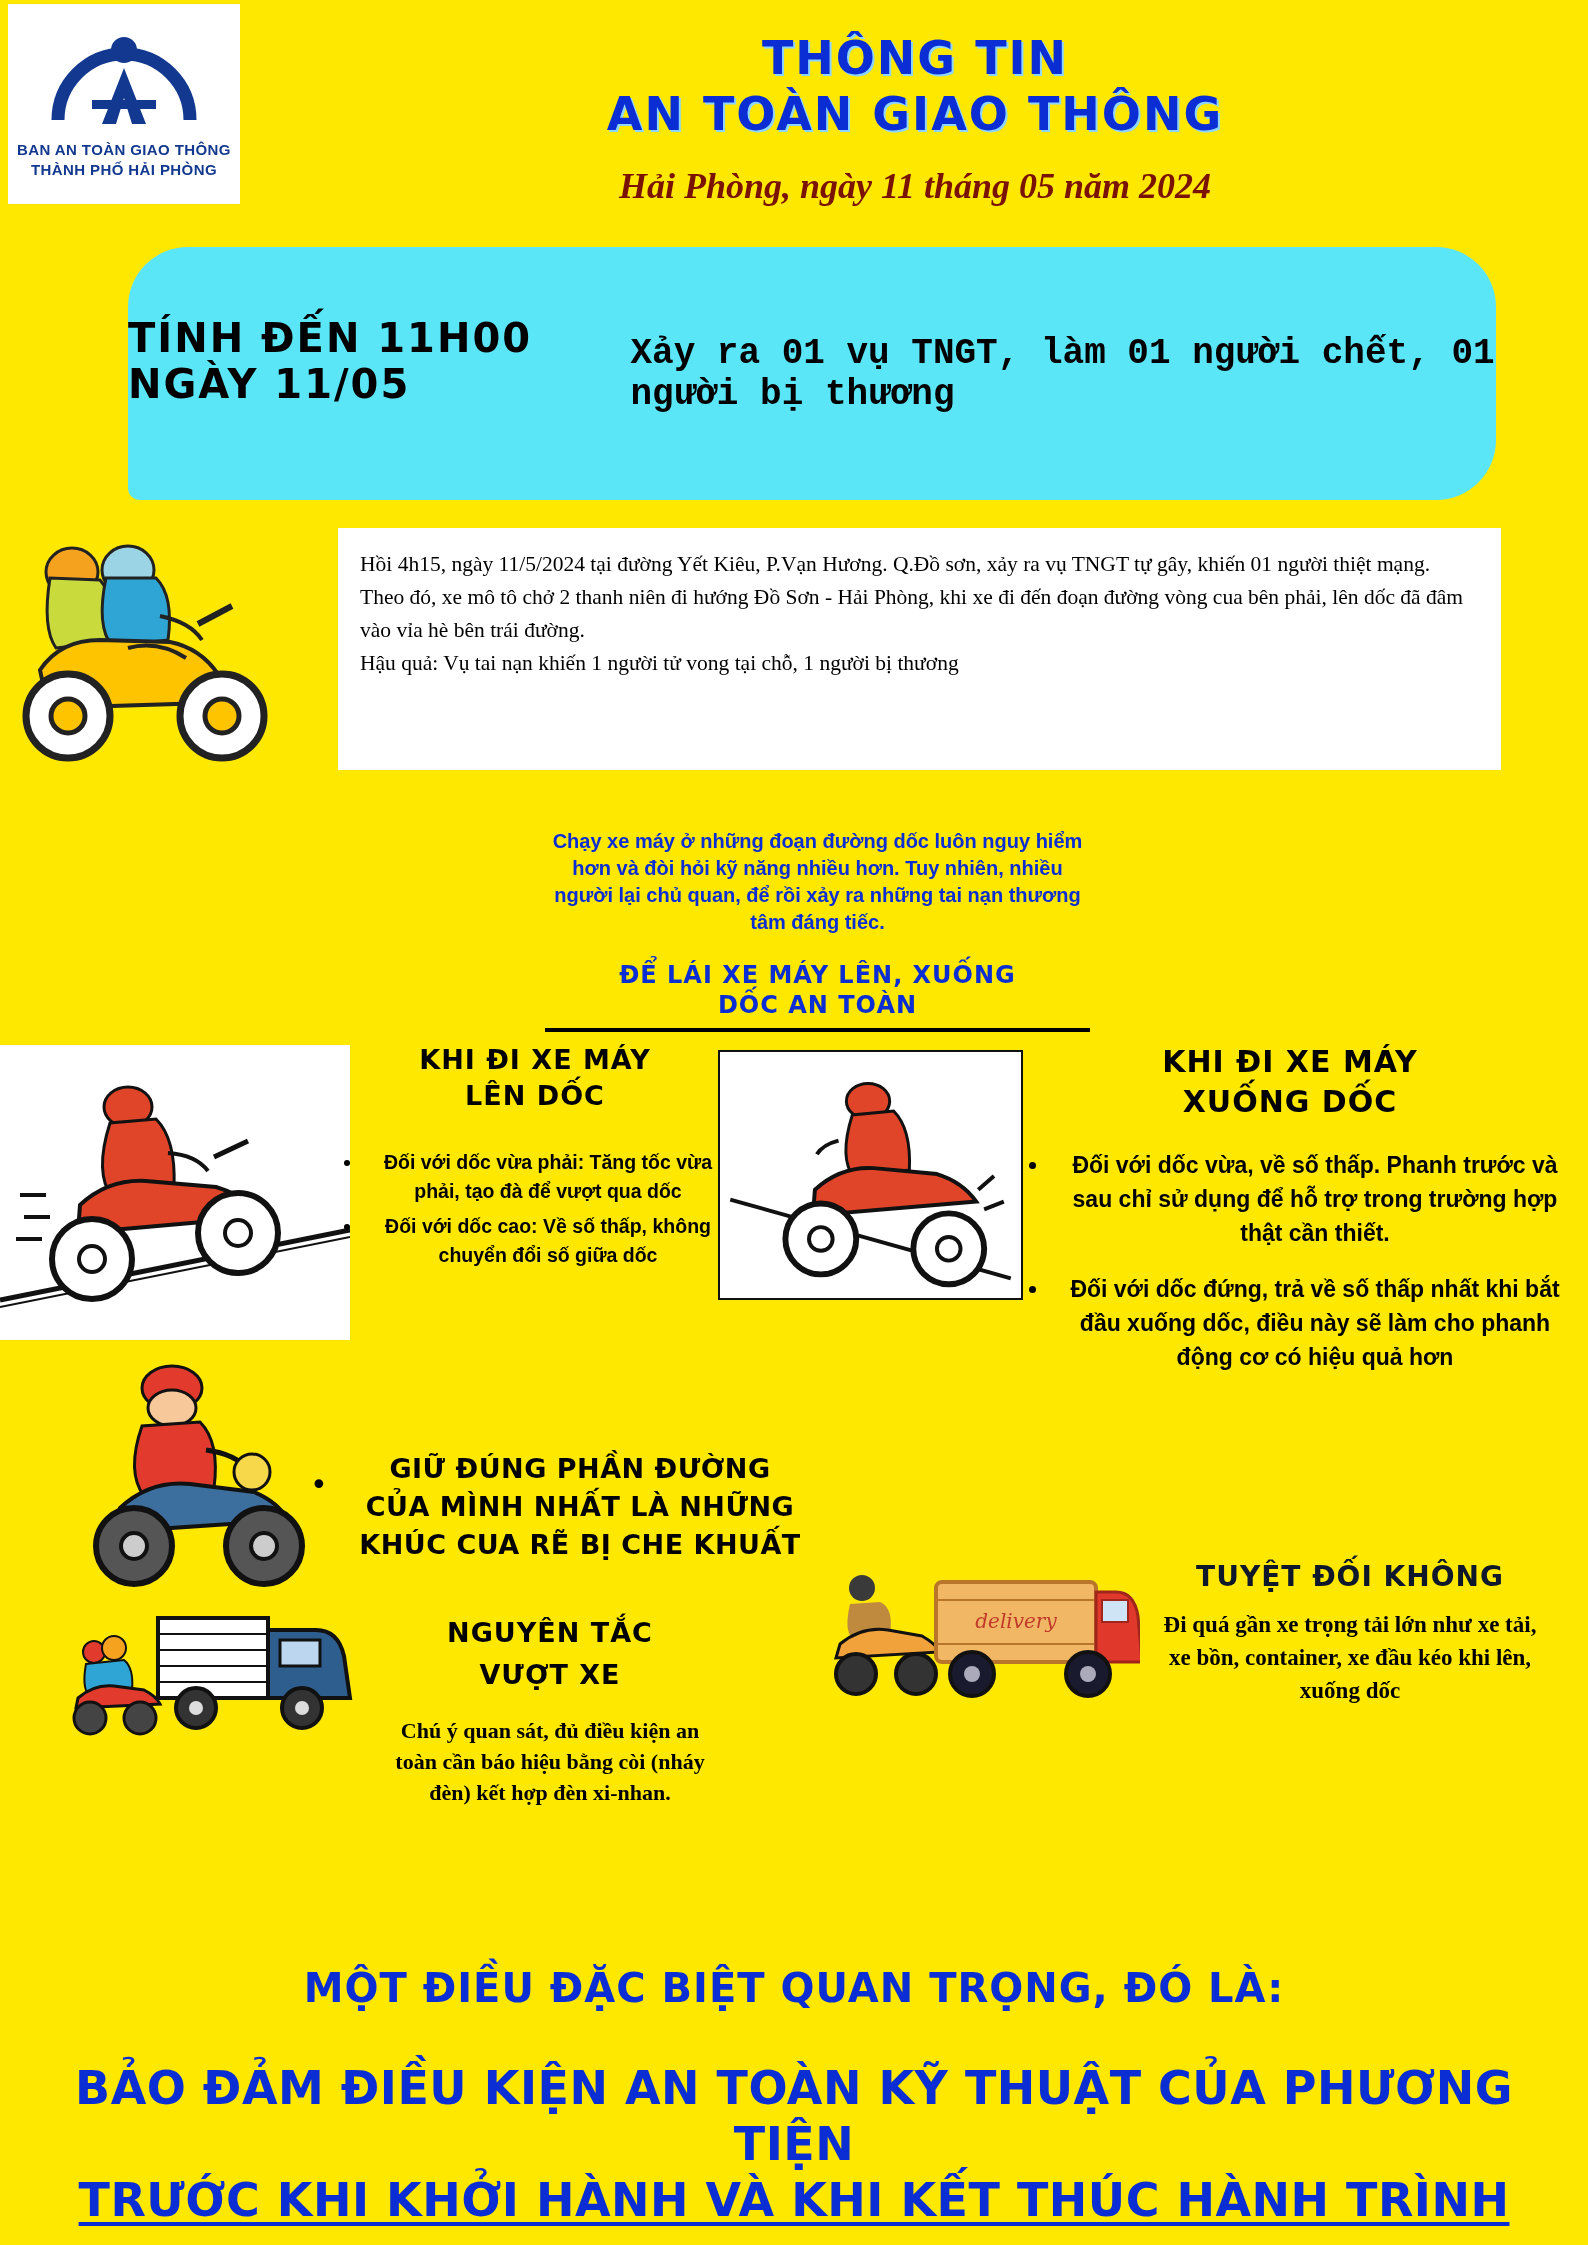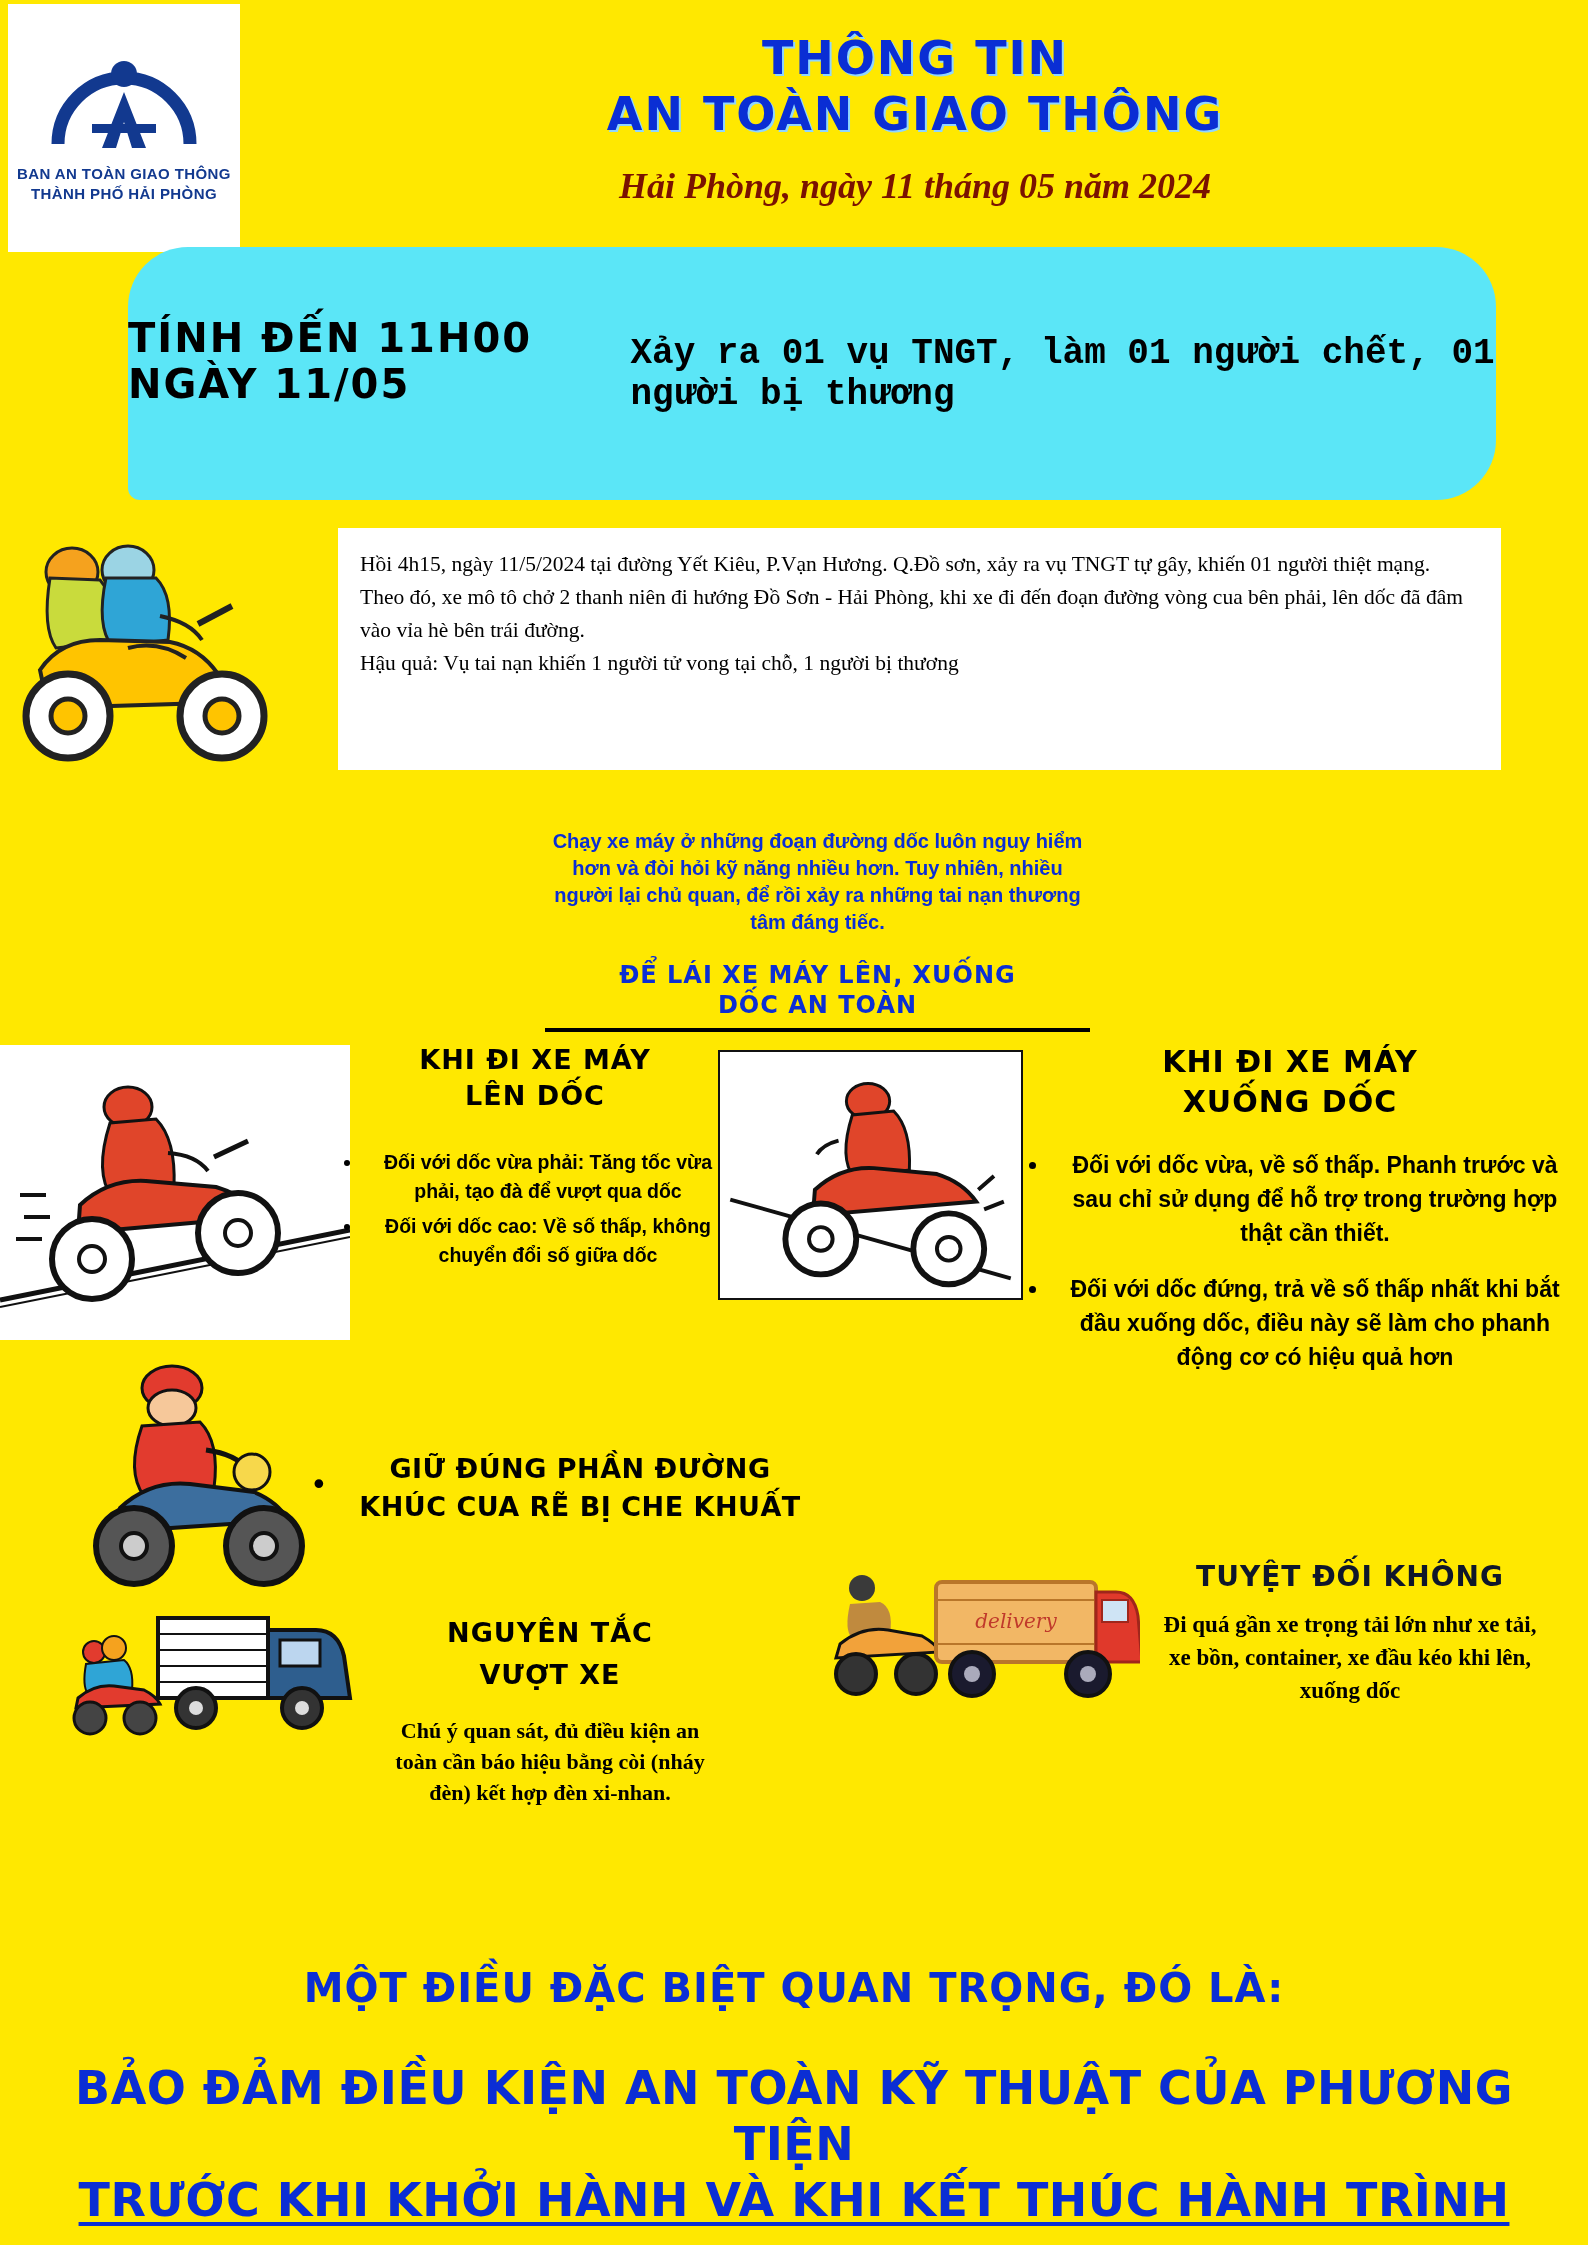--- a/index.html
+++ b/index.html
@@ -14,21 +14,21 @@
     position: relative;
     overflow: hidden;
   }
 
   
   .logo-box {
     position: absolute;
     left: 8px;
     top: 4px;
     width: 232px;
-    height: 248px;
+    height: 200px;
     background: #ffffff;
     display: flex;
     flex-direction: column;
     align-items: center;
     justify-content: center;
   }
   .logo-mark {
     width: 160px;
     height: 112px;
     position: relative;
@@ -443,20 +443,21 @@
     <circle cx="74" cy="206" r="13" fill="#ccc" stroke="#111" stroke-width="4"></circle>
     <circle cx="204" cy="206" r="38" fill="#555" stroke="#111" stroke-width="6"></circle>
     <circle cx="204" cy="206" r="13" fill="#ccc" stroke="#111" stroke-width="4"></circle>
     <circle cx="192" cy="132" r="18" fill="#F7D84B" stroke="#111" stroke-width="3"></circle>
   </svg>
 </div>
 
 <div class="lane-bullet">•</div>
 <div class="lane-rule">
   <div>GIỮ ĐÚNG PHẦN ĐƯỜNG</div>
+  <div>CỦA MÌNH NHẤT LÀ NHỮNG</div>
   <div>KHÚC CUA RẼ BỊ CHE KHUẤT</div>
 </div>
 
 <div class="ill" style="left:70px; top:1590px; width:330px; height:160px;">
   <svg viewBox="0 0 330 160" width="330" height="160" aria-hidden="true">
     <rect x="88" y="28" width="110" height="80" fill="#fff" stroke="#111" stroke-width="4"></rect>
     <g stroke="#111" stroke-width="2">
       <line x1="88" y1="44" x2="198" y2="44"></line>
         <line x1="88" y1="60" x2="198" y2="60"></line>
       <line x1="88" y1="76" x2="198" y2="76"></line>

